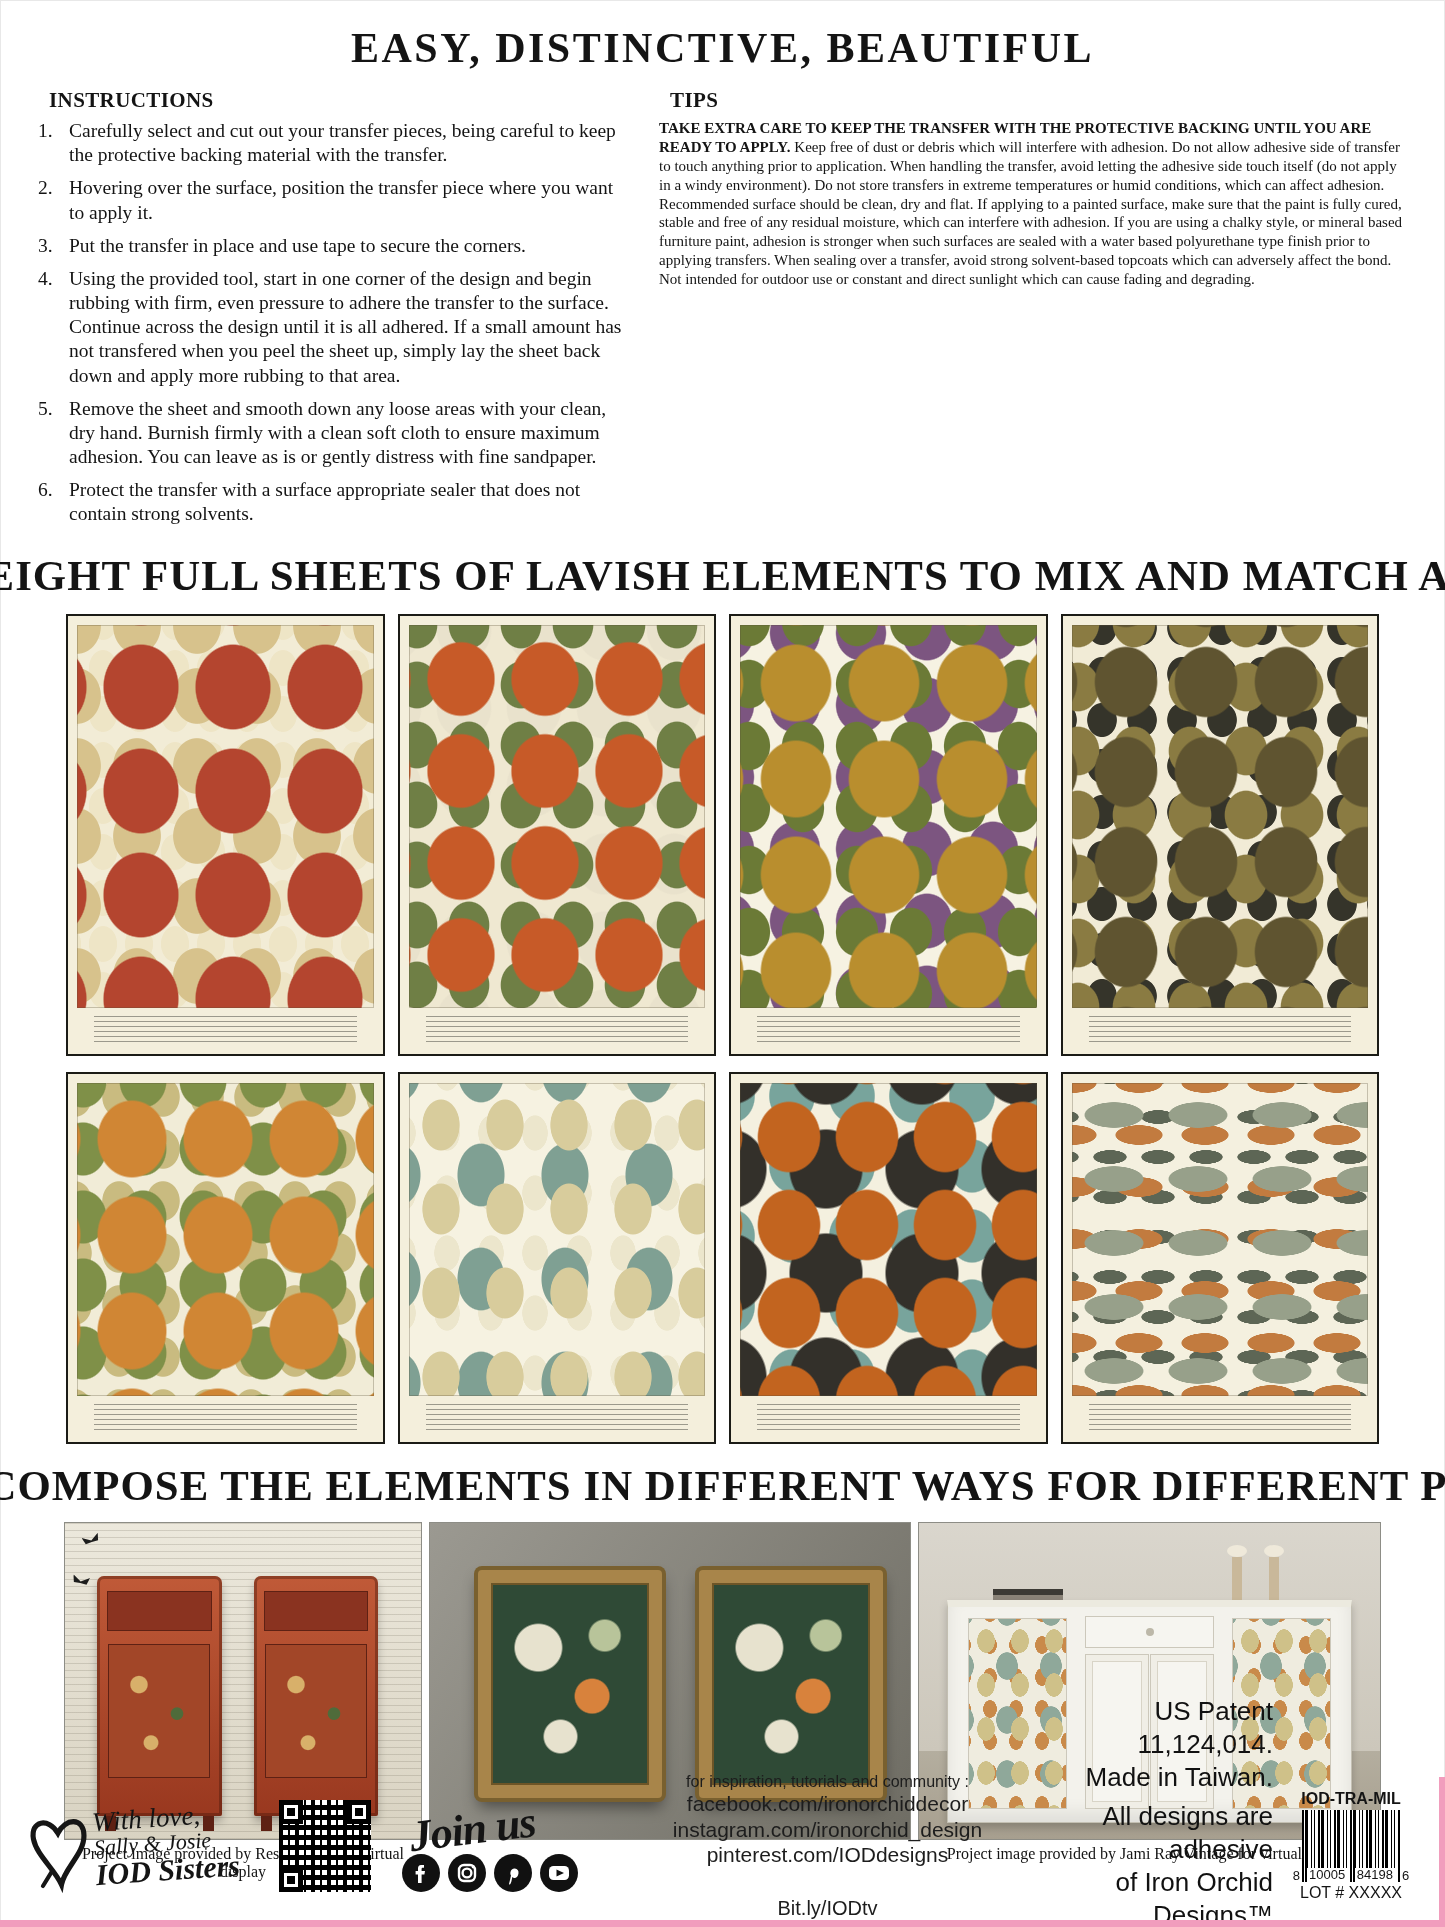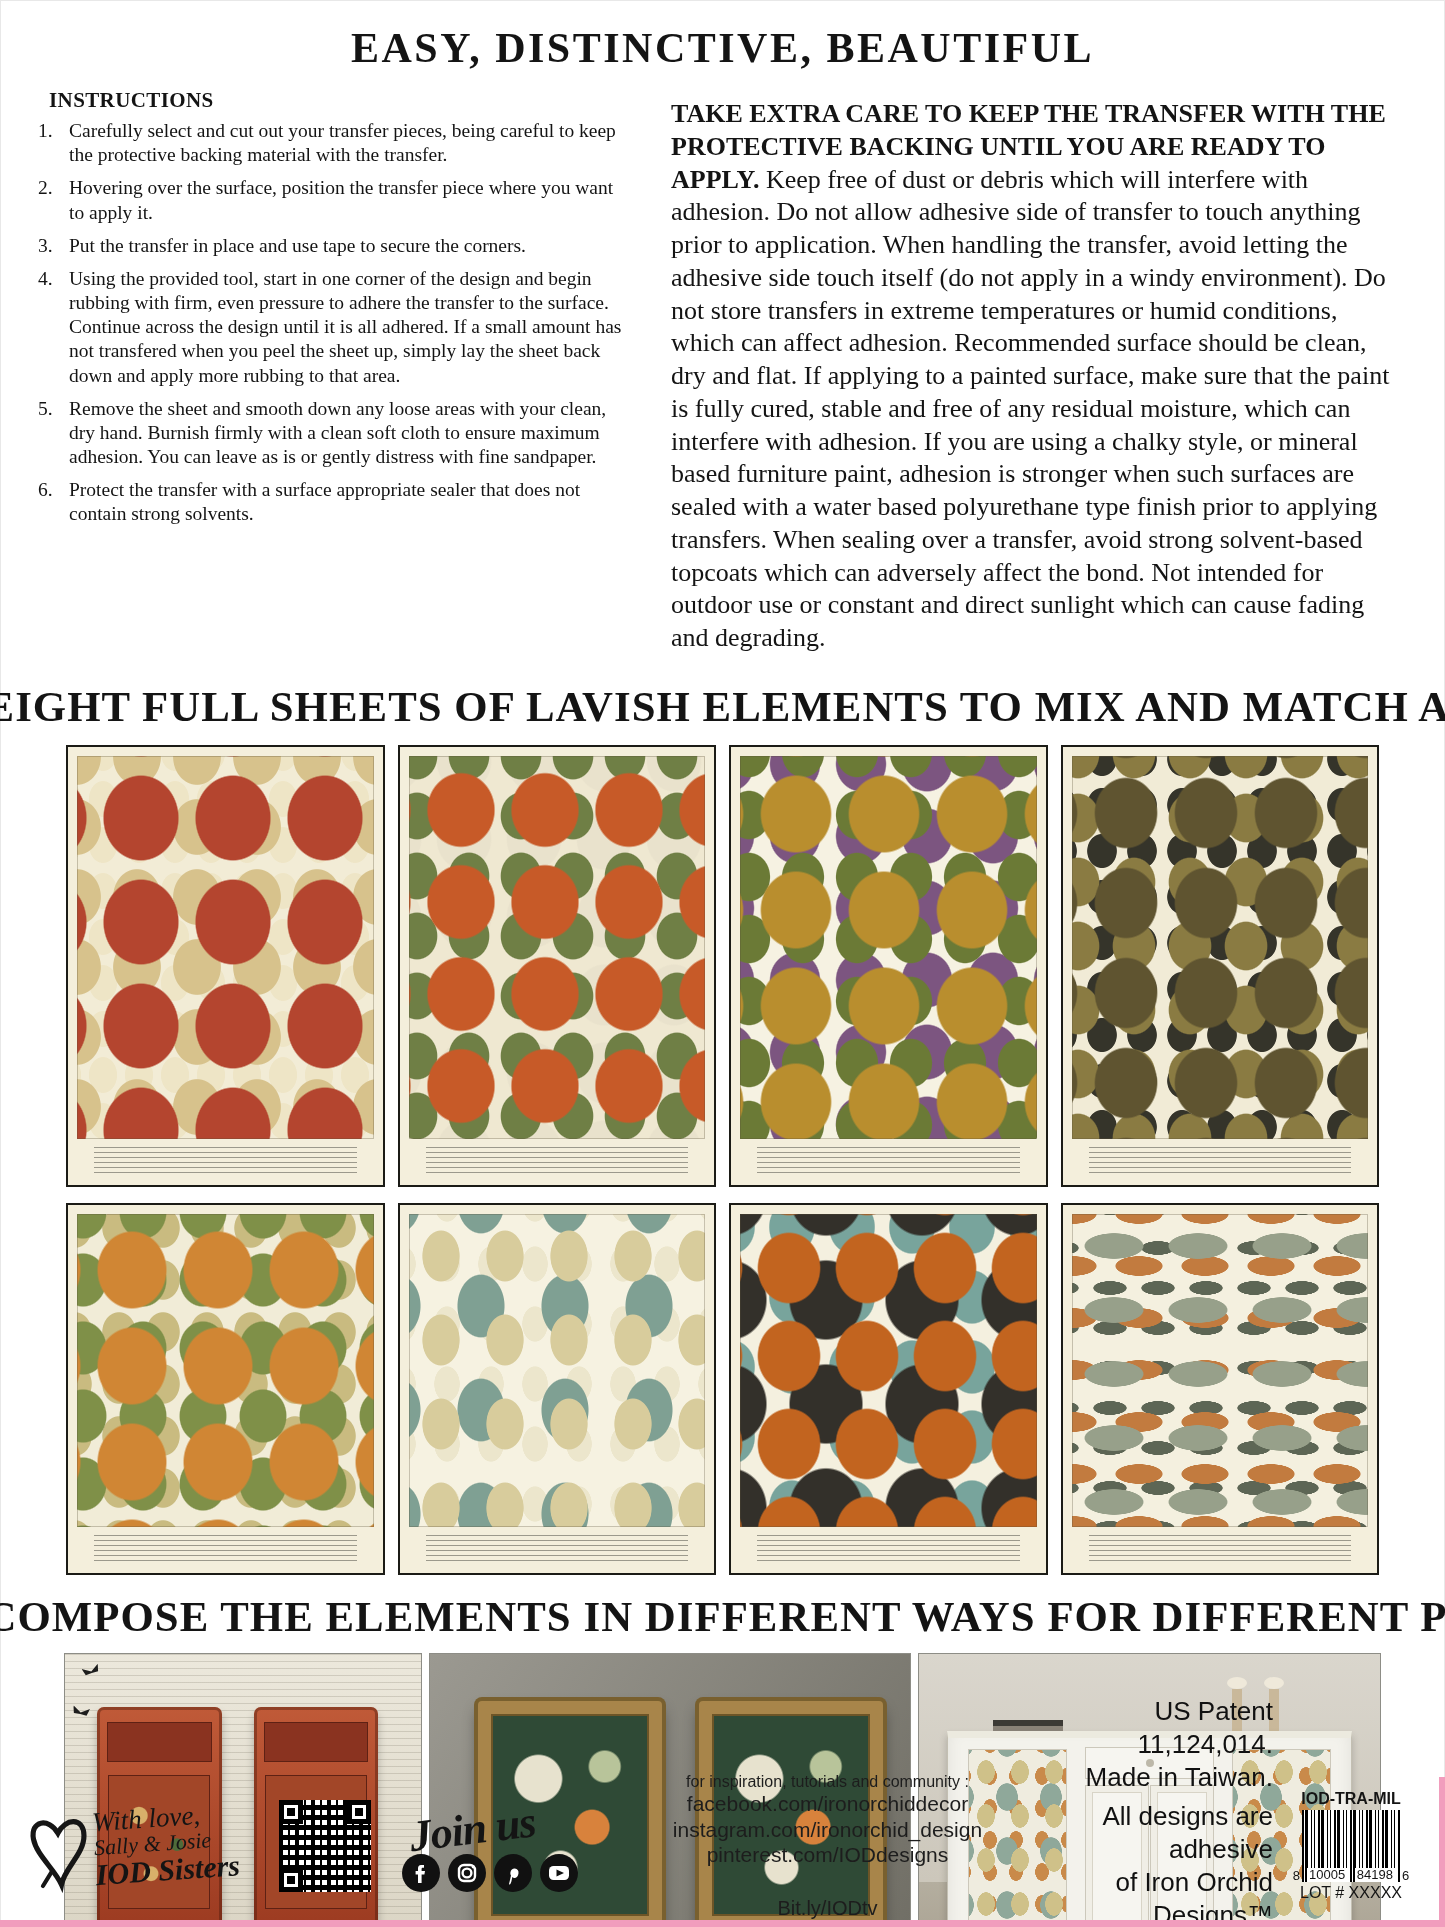--- a/index.html
+++ b/index.html
@@ -9,21 +9,21 @@
   
   .title{margin:0;padding-top:24px;text-align:center;font-size:42px;font-weight:700;
          letter-spacing:2.5px;}
   .cols{display:flex;gap:36px;padding:14px 38px 0 38px;align-items:flex-start;min-height:352px;}
   .col-left{width:585px;}
   .col-right{flex:1;}
   .sec-head{margin:2px 0 6px 11px;font-size:21px;font-weight:700;letter-spacing:.4px;}
   .inst-item{display:flex;gap:7px;font-size:19.5px;line-height:1.24;margin-bottom:9px;}
   .inst-item .num{flex:0 0 24px;text-align:left;}
   .inst-item .txt{flex:1;}
-  .tips-p{margin:12px;font-size:26px;line-height:1.26;}
+  .tips-p{margin:0;font-size:15px;line-height:1.26;}
   .tips-p b{font-weight:700;}
   
   .banner{margin:0;text-align:center;font-size:42px;font-weight:700;letter-spacing:1px;
           white-space:nowrap;transform:scaleX(1.02);}
   .banner1{margin-top:16px;}
   .banner2{margin-top:18px;}
   
   .sheets{display:grid;grid-template-columns:repeat(4,1fr);gap:13px;margin:14px 66px 0 66px;}
   .sheets.r2{margin-top:16px;}
   .sheet{position:relative;border:2px solid #1b1b16;background:#f4efdc;}
@@ -194,20 +194,21 @@
       <div class="inst-item">
         <span class="num">5.</span>
         <span class="txt">Remove the sheet and smooth down any loose areas with your clean, dry hand. Burnish firmly with a clean soft cloth to ensure maximum adhesion. You can leave as is or gently distress with fine sandpaper.</span>
       </div>
       <div class="inst-item">
         <span class="num">6.</span>
         <span class="txt">Protect the transfer with a surface appropriate sealer that does not contain strong solvents.</span>
       </div>
     </div>
     <div class="col-right">
+      <h3 class="sec-head">TIPS</h3>
       <p class="tips-p"><b>TAKE EXTRA CARE TO KEEP THE TRANSFER WITH THE PROTECTIVE BACKING UNTIL YOU ARE READY TO APPLY.</b><span> Keep free of dust or debris which will interfere with adhesion. Do not allow adhesive side of transfer to touch anything prior to application. When handling the transfer, avoid letting the adhesive side touch itself (do not apply in a windy environment). Do not store transfers in extreme temperatures or humid conditions, which can affect adhesion. Recommended surface should be clean, dry and flat. If applying to a painted surface, make sure that the paint is fully cured, stable and free of any residual moisture, which can interfere with adhesion. If you are using a chalky style, or mineral based furniture paint, adhesion is stronger when such surfaces are sealed with a water based polyurethane type finish prior to applying transfers. When sealing over a transfer, avoid strong solvent-based topcoats which can adversely affect the bond. Not intended for outdoor use or constant and direct sunlight which can cause fading and degrading.</span></p>
     </div>
   </div>
 
   <h2 class="banner banner1">EIGHT FULL SHEETS OF LAVISH ELEMENTS TO MIX AND MATCH AT WILL</h2>
 
   <div class="sheets r1">
     <div class="sheet" title="vintage mushroom varieties plate">
       <div class="art a-mushrooms"></div>
       <div class="flines"></div>

